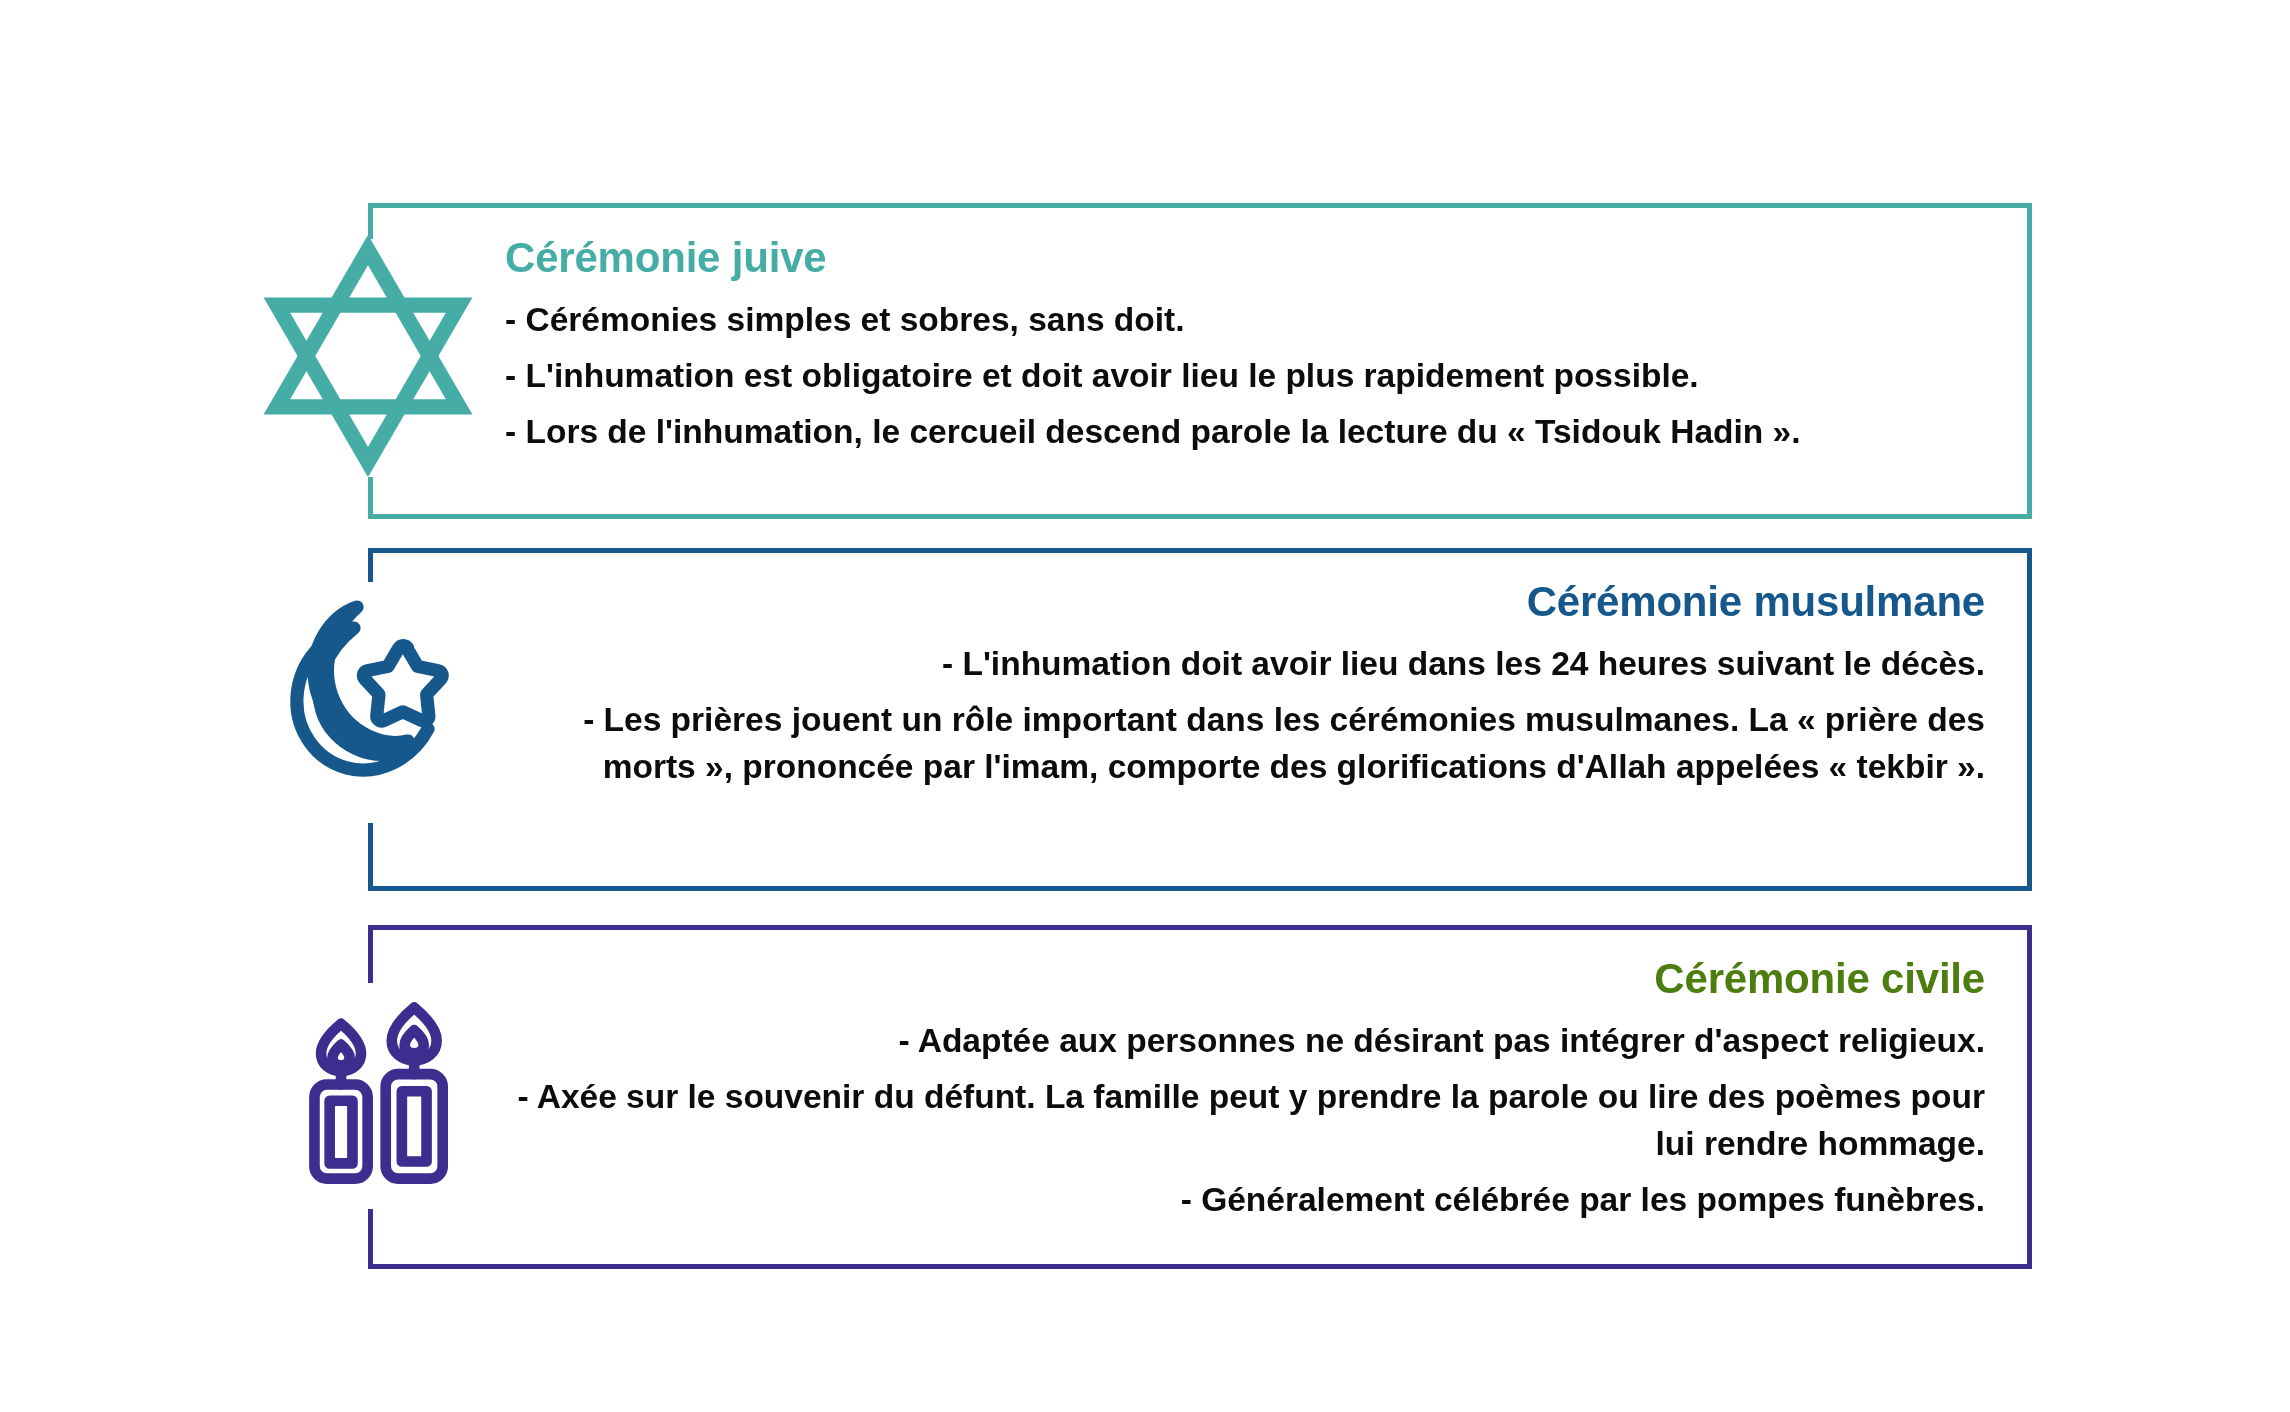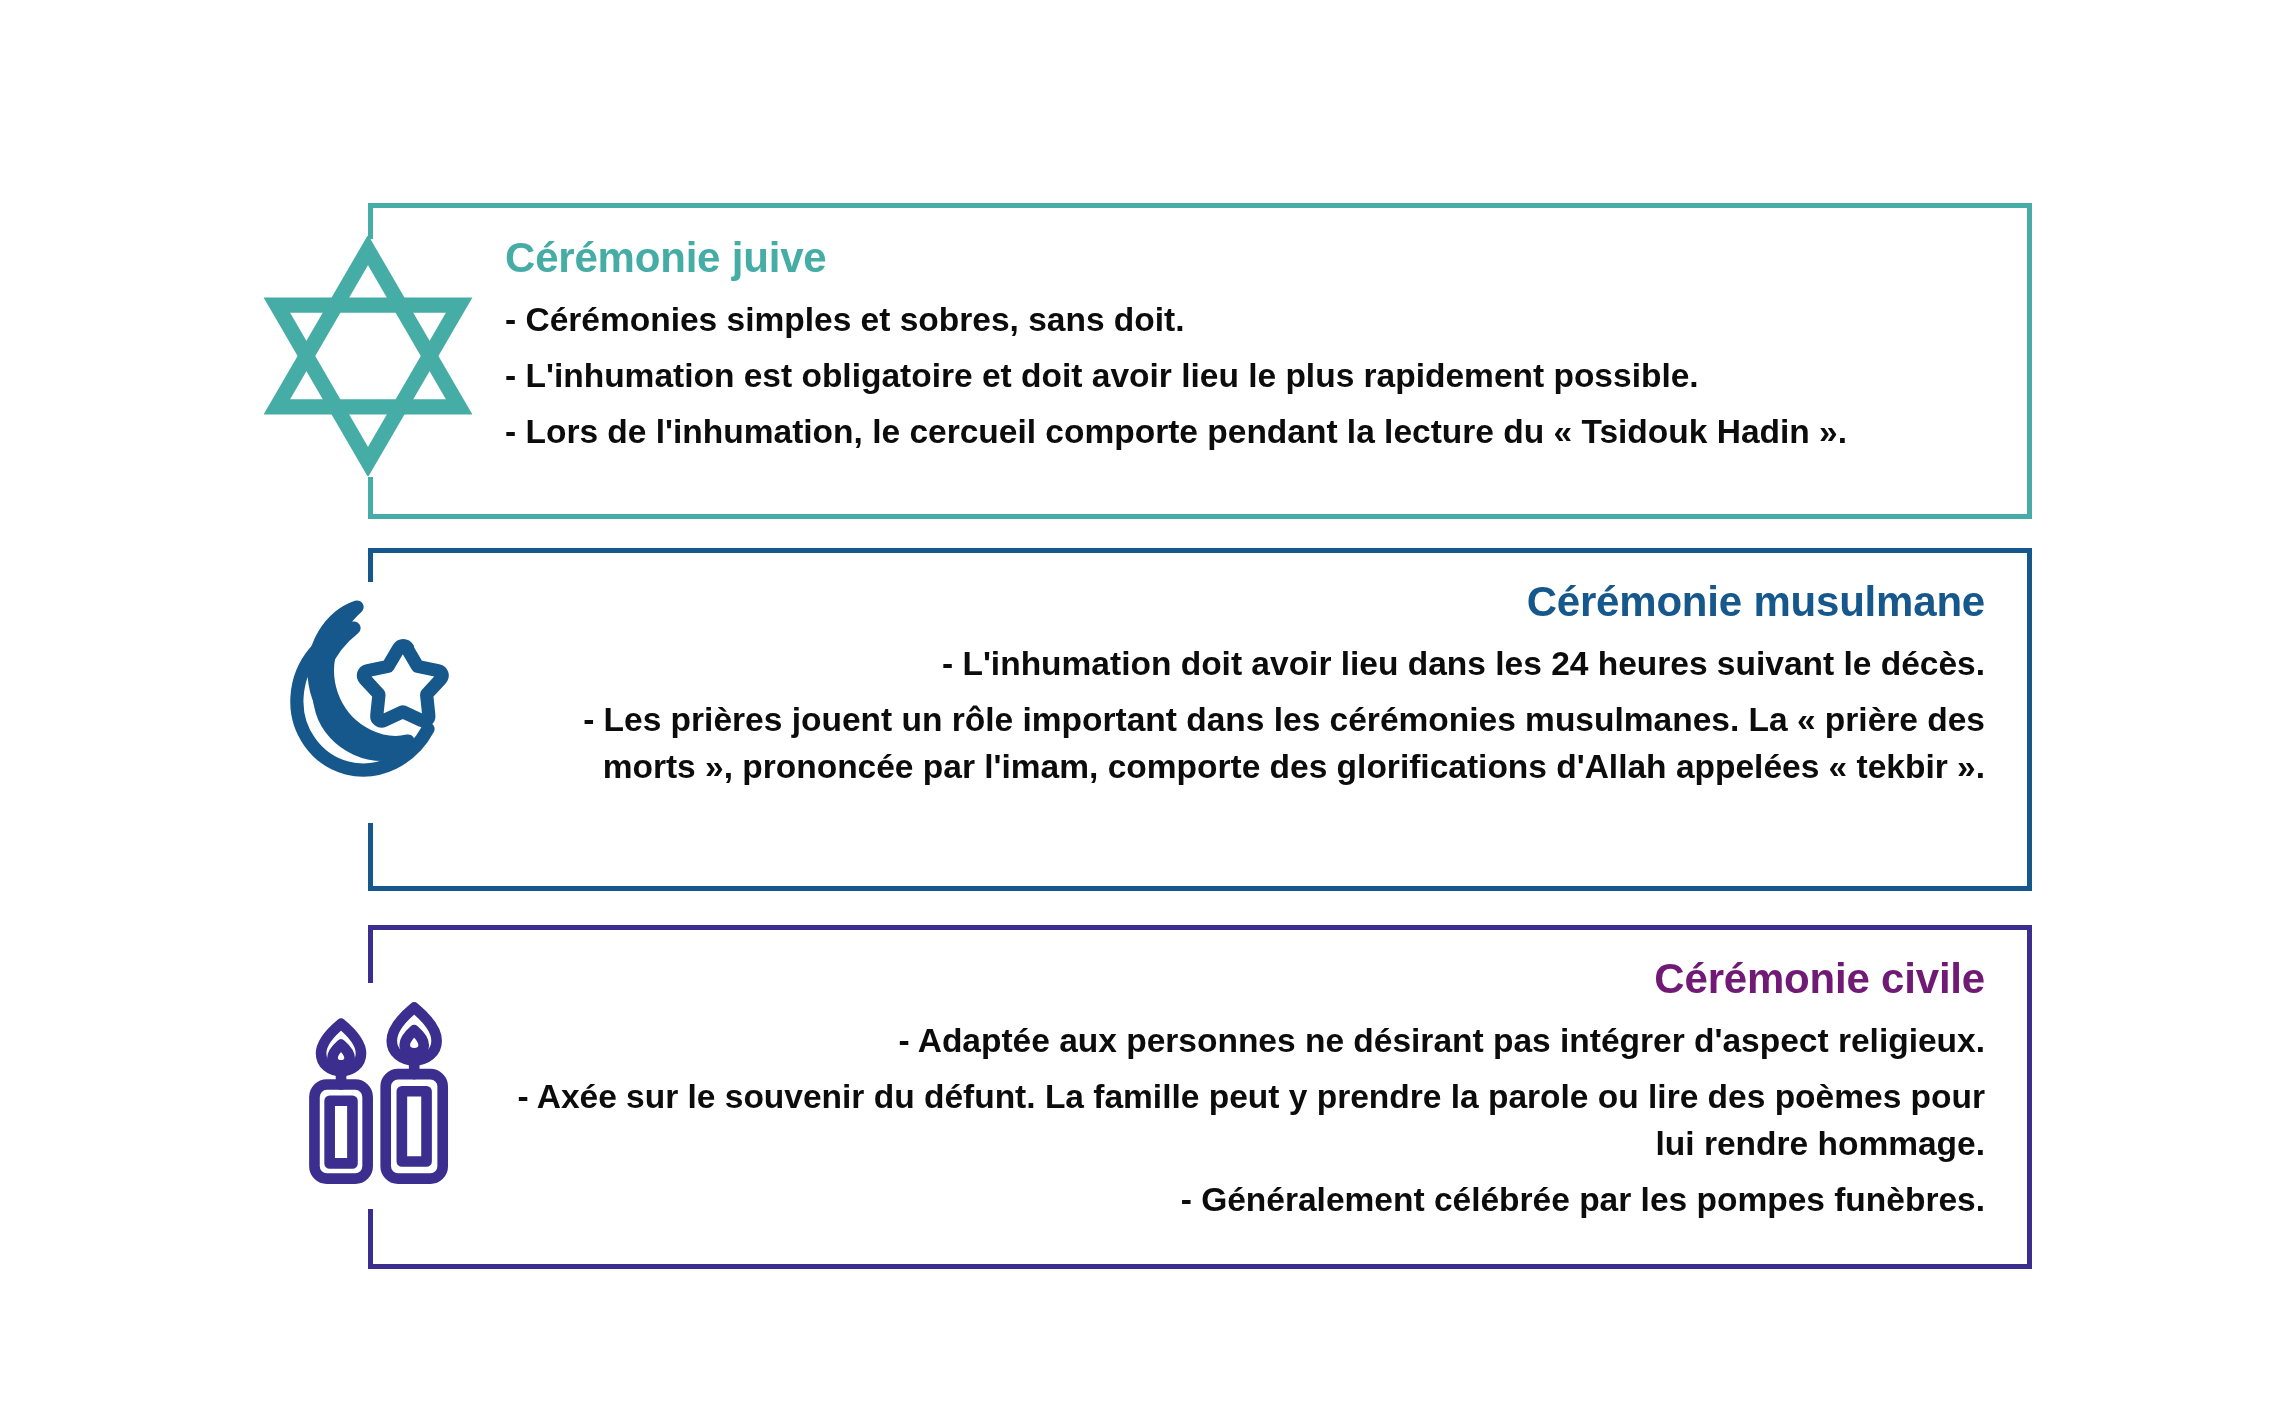--- a/index.html
+++ b/index.html
@@ -137,21 +137,21 @@
         <polygon points="50,106 7,32 93,32"></polygon>
       </g>
     </svg>
   </div>
 
   <div class="content" id="content-juive">
     <div class="card-title" style="color:#45ada6">Cérémonie juive</div>
     <ul class="bullets">
       <li class="bullet">- Cérémonies simples et sobres, sans doit.</li>
       <li class="bullet">- L'inhumation est obligatoire et doit avoir lieu le plus rapidement possible.</li>
-      <li class="bullet">- Lors de l'inhumation, le cercueil comporte pendant la lecture du « Tsidouk Hadin ».</li>
+      <li class="bullet">- Lors de l'inhumation, le cercueil descend parole la lecture du « Tsidouk Hadin ».</li>
     </ul>
   </div>
 
   <div class="card" id="card-musulmane">
     <div class="frame-top" style="background: rgb(22, 88, 140);"></div>
     <div class="frame-right" style="background: rgb(22, 88, 140);"></div>
     <div class="frame-bottom" style="background: rgb(22, 88, 140);"></div>
     <div class="frame-left-upper" style="background: rgb(22, 88, 140);"></div>
     <div class="frame-left-lower" style="background: rgb(22, 88, 140);"></div>
   </div>
@@ -227,21 +227,21 @@
                  c 0 -2.1 1.4 -4.6 5 -7.7 Z"></path>
         <line x1="60" y1="31.5" x2="60" y2="39"></line>
 
         <rect x="45" y="39" width="30" height="55" rx="6.5"></rect>
         <rect x="53.5" y="48" width="13" height="37"></rect>
       </g>
     </svg>
   </div>
 
   <div class="content wide" id="content-civile">
-    <div class="card-title" style="color:#701a75">Cérémonie civile</div>
+    <div class="card-title" style="color:#4d7c0f">Cérémonie civile</div>
     <ul class="bullets">
       <li class="bullet">- Adaptée aux personnes ne désirant pas intégrer d'aspect religieux.</li>
       <li class="bullet">- Axée sur le souvenir du défunt. La famille peut y prendre la parole ou lire des poèmes pour lui rendre hommage.</li>
       <li class="bullet">- Généralement célébrée par les pompes funèbres.</li>
     </ul>
   </div>
 
 </div>
 
 </body></html>

